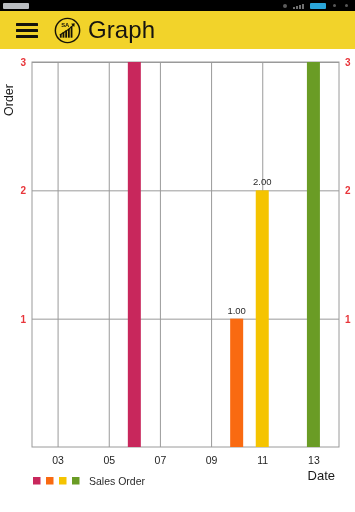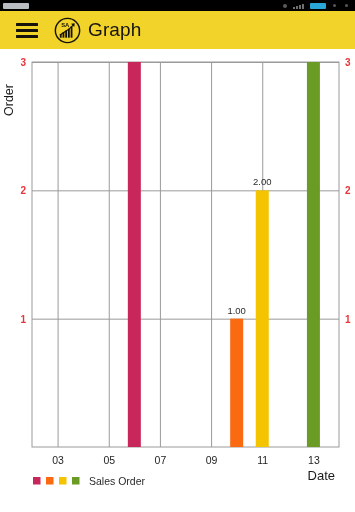--- a/index.html
+++ b/index.html
@@ -33,21 +33,21 @@
   
   .appbar{
     position:absolute; left:0; top:11px; width:355px; height:38px;
     background:#F2D32A; display:flex; align-items:center;
   }
   .hamburger{ width:22px; margin-left:16px; cursor:pointer; }
   .hamburger span{ display:block; height:3px; background:#15130c; margin:3px 0; border-radius:.5px;}
   .brand{ display:flex; align-items:center; margin-left:16px; }
   .logo{ width:27px; height:27px; }
   .apptitle{
-    font-size:19px; color:#161410; margin-left:7px;
+    font-size:24px; color:#161410; margin-left:7px;
     letter-spacing:.1px; font-weight:400;
   }
 
   
   .chartwrap{
     position:absolute; left:0; top:49px; width:355px; height:463px;
     background:#fff;
   }
   .chart-svg{ display:block; }
 </style>

